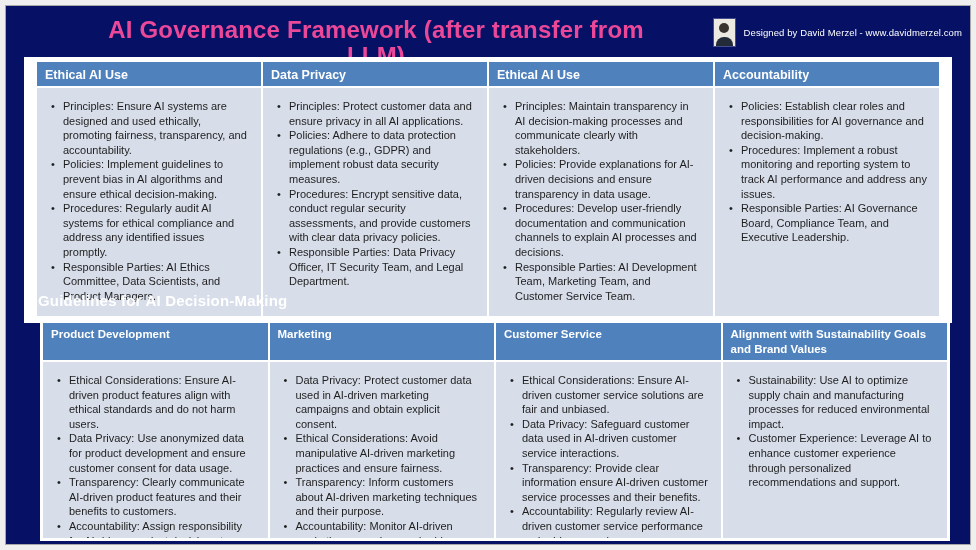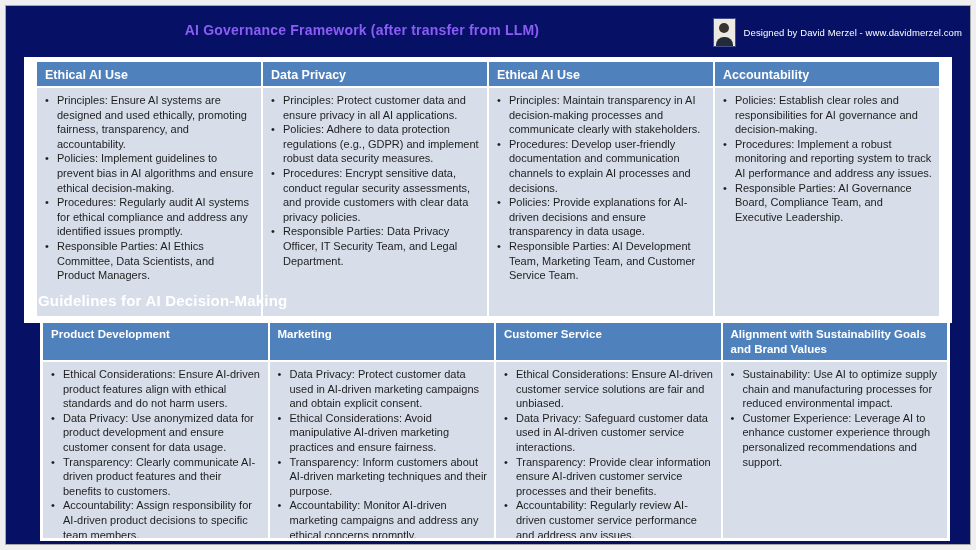--- a/index.html
+++ b/index.html
@@ -11,23 +11,23 @@
     overflow:hidden;
   }
   .page{position:absolute;inset:0;}
   .slide{
     position:absolute;inset:5px;
     background:var(--slide-bg,#061166);
     border:1px solid #a8a8a8;
     box-sizing:border-box;
   }
   .title{
-    position:absolute;left:56px;top:11px;width:600px;
-    text-align:center;color:#8b5cf6;
-    font-size:14px;font-weight:bold;letter-spacing:.2px;
+    position:absolute;left:70px;top:11px;width:600px;
+    text-align:center;color:#ec4899;
+    font-size:24px;font-weight:bold;letter-spacing:.2px;
     line-height:26px;
   }
   .credit{
     position:absolute;right:8px;top:13px;
     display:flex;align-items:center;gap:9px;
   }
   .avatar{
     width:21px;height:27px;background:#ece9e2;
     position:relative;overflow:hidden;flex:0 0 auto;
     box-shadow:0 0 0 1px rgba(255,255,255,.25);
@@ -65,21 +65,21 @@
     color:#ffffff;font-weight:bold;
     font-size:12.5px;line-height:16px;
     padding:5px 8px 3px 8px;
   }
   .panel2 .th{font-size:11.5px;line-height:15px;padding:4px 4px 3px 8px;}
   .td{
     background:var(--body-bg,#d7dde9);
     padding:5px 6px 4px 3px;
     overflow:hidden;
   }
-  .td ul{margin:0;padding:0;list-style:none;}
+  .td ul{margin:6px;padding:0;list-style:none;}
   .td li{
     font-size:11px;line-height:14.6px;color:#1e1e1e;
     padding-left:17px;position:relative;
   }
   .td li::before{content:"\2022";position:absolute;left:5px;color:#1e1e1e;}
   .section2-heading{
     position:absolute;left:32px;top:284px;
     color:#ffffff;font-weight:bold;font-size:15px;line-height:22px;
     letter-spacing:.2px;
   }
@@ -115,22 +115,22 @@
             <ul>
               <li>Principles: Protect customer data and ensure privacy in all AI applications.</li>
               <li>Policies: Adhere to data protection regulations (e.g., GDPR) and implement robust data security measures.</li>
               <li>Procedures: Encrypt sensitive data, conduct regular security assessments, and provide customers with clear data privacy policies.</li>
               <li>Responsible Parties: Data Privacy Officer, IT Security Team, and Legal Department.</li>
             </ul>
           </div>
           <div class="td">
             <ul>
               <li>Principles: Maintain transparency in AI decision-making processes and communicate clearly with stakeholders.</li>
+              <li>Policies: Provide explanations for AI-driven decisions and ensure transparency in data usage.</li>
               <li>Procedures: Develop user-friendly documentation and communication channels to explain AI processes and decisions.</li>
-              <li>Policies: Provide explanations for AI-driven decisions and ensure transparency in data usage.</li>
               <li>Responsible Parties: AI Development Team, Marketing Team, and Customer Service Team.</li>
             </ul>
           </div>
           <div class="td">
             <ul>
               <li>Policies: Establish clear roles and responsibilities for AI governance and decision-making.</li>
               <li>Procedures: Implement a robust monitoring and reporting system to track AI performance and address any issues.</li>
               <li>Responsible Parties: AI Governance Board, Compliance Team, and Executive Leadership.</li>
             </ul>
           </div>

